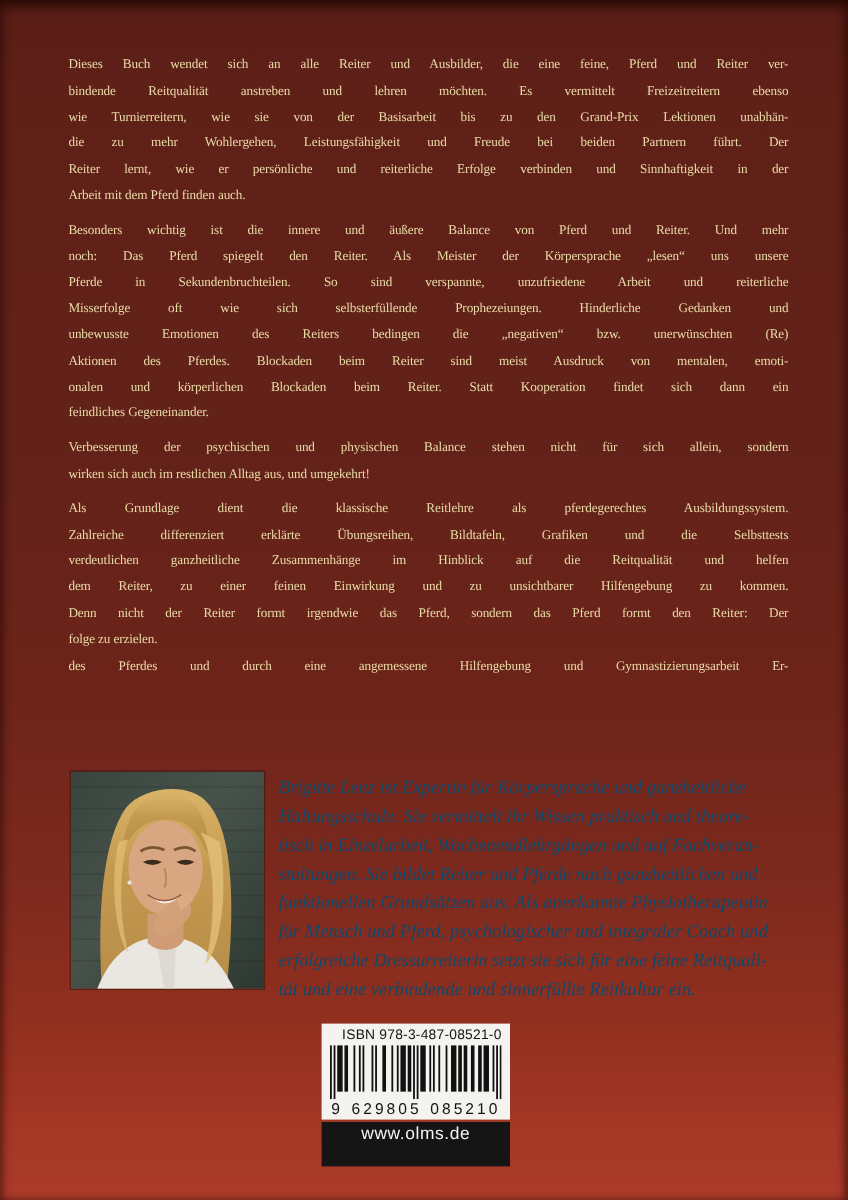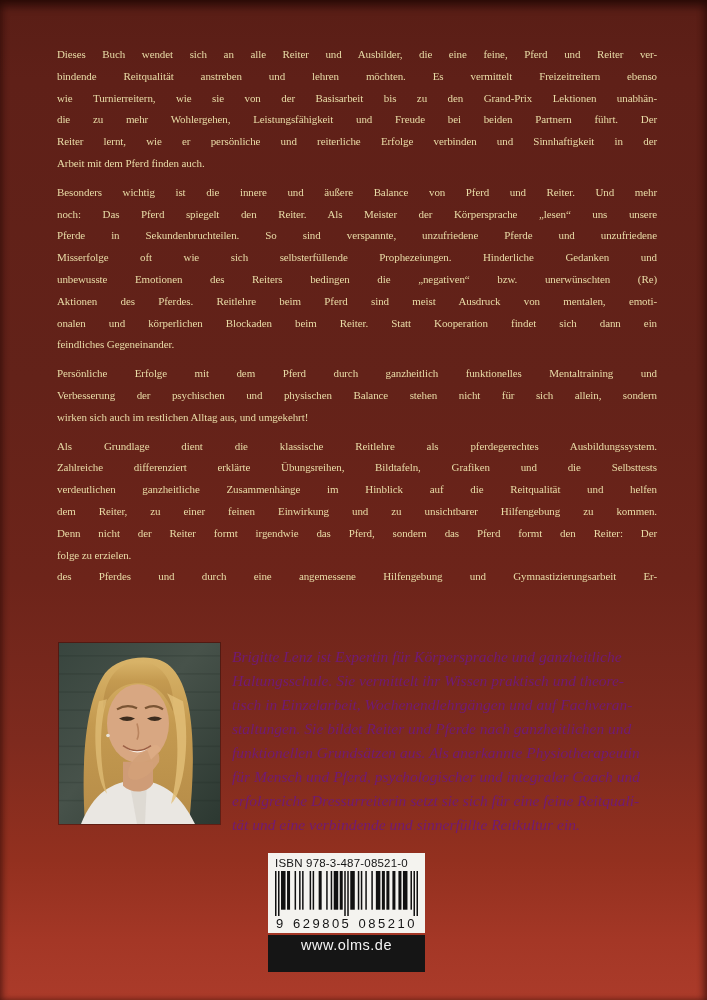--- a/index.html
+++ b/index.html
@@ -26,32 +26,32 @@
   .line { display:block; text-align:justify; text-align-last:justify; }
   .line.last { text-align-last:left; }
 
   .author-photo {
     position:absolute; left:59px; top:643px; width:161px; height:181px;
     display:block; box-shadow:0 0 0 1px rgba(30,8,5,.4);
   }
 
   .bio {
     position:absolute; left:232px; top:645px; width:436px;
-    color:#701a75; font-size:15.5px; line-height:24px;
+    color:#0c4a6e; font-size:15.5px; line-height:24px;
     font-style:italic;
   }
   .bio .bio-line { display:block; }
 
   .isbn-area { position:absolute; left:268px; top:853px; width:157px; }
   .isbn-box {
     background:#f4f3ef; padding:3px 7px 2px;
     font-family:"Liberation Sans", sans-serif; color:#141414;
   }
   .isbn-label {
-    font-size:11.5px; letter-spacing:.2px; text-align:left;
+    font-size:11.5px; letter-spacing:.2px; text-align:right;
     white-space:nowrap; padding:1px 0 2px;
   }
   .barcode-svg { display:block; width:100%; height:45px; }
   .barcode-digits {
     display:flex; justify-content:space-between; align-items:baseline;
     font-size:13px; letter-spacing:2.5px; margin-top:0px; padding:0 1px;
   }
   .barcode-digits span { white-space:nowrap; }
   .olms-strip {
     margin-top:2px; background:#151515; color:#f4f4f4; height:37px;
@@ -67,29 +67,28 @@
       <span class="line">Dieses Buch wendet sich an alle Reiter und Ausbilder, die eine feine, Pferd und Reiter ver-</span>
       <span class="line">bindende Reitqualität anstreben und lehren möchten. Es vermittelt Freizeitreitern ebenso</span>
       <span class="line">wie Turnierreitern, wie sie von der Basisarbeit bis zu den Grand-Prix Lektionen unabhän-</span>
       <span class="line">die zu mehr Wohlergehen, Leistungsfähigkeit und Freude bei beiden Partnern führt. Der</span>
       <span class="line">Reiter lernt, wie er persönliche und reiterliche Erfolge verbinden und Sinnhaftigkeit in der</span>
       <span class="line last">Arbeit mit dem Pferd finden auch.</span>
     </p>
     <p class="para">
       <span class="line">Besonders wichtig ist die innere und äußere Balance von Pferd und Reiter. Und mehr</span>
       <span class="line">noch: Das Pferd spiegelt den Reiter. Als Meister der Körpersprache „lesen“ uns unsere</span>
-      <span class="line">Pferde in Sekundenbruchteilen. So sind verspannte, unzufriedene Pferde und unzufriedene</span>
+      <span class="line">Pferde in Sekundenbruchteilen. So sind verspannte, unzufriedene Arbeit und reiterliche</span>
       <span class="line">Misserfolge oft wie sich selbsterfüllende Prophezeiungen. Hinderliche Gedanken und</span>
       <span class="line">unbewusste Emotionen des Reiters bedingen die „negativen“ bzw. unerwünschten (Re)</span>
-      <span class="line">Aktionen des Pferdes. Reitlehre beim Pferd sind meist Ausdruck von mentalen, emoti-</span>
+      <span class="line">Aktionen des Pferdes. Blockaden beim Reiter sind meist Ausdruck von mentalen, emoti-</span>
       <span class="line">onalen und körperlichen Blockaden beim Reiter. Statt Kooperation findet sich dann ein</span>
       <span class="line last">feindliches Gegeneinander.</span>
     </p>
     <p class="para">
-      <span class="line">Persönliche Erfolge mit dem Pferd durch ganzheitlich funktionelles Mentaltraining und</span>
       <span class="line">Verbesserung der psychischen und physischen Balance stehen nicht für sich allein, sondern</span>
       <span class="line last">wirken sich auch im restlichen Alltag aus, und umgekehrt!</span>
     </p>
     <p class="para">
       <span class="line">Als Grundlage dient die klassische Reitlehre als pferdegerechtes Ausbildungssystem.</span>
       <span class="line">Zahlreiche differenziert erklärte Übungsreihen, Bildtafeln, Grafiken und die Selbsttests</span>
       <span class="line">verdeutlichen ganzheitliche Zusammenhänge im Hinblick auf die Reitqualität und helfen</span>
       <span class="line">dem Reiter, zu einer feinen Einwirkung und zu unsichtbarer Hilfengebung zu kommen.</span>
       <span class="line">Denn nicht der Reiter formt irgendwie das Pferd, sondern das Pferd formt den Reiter: Der</span>
       <span class="line last">folge zu erzielen.</span>

